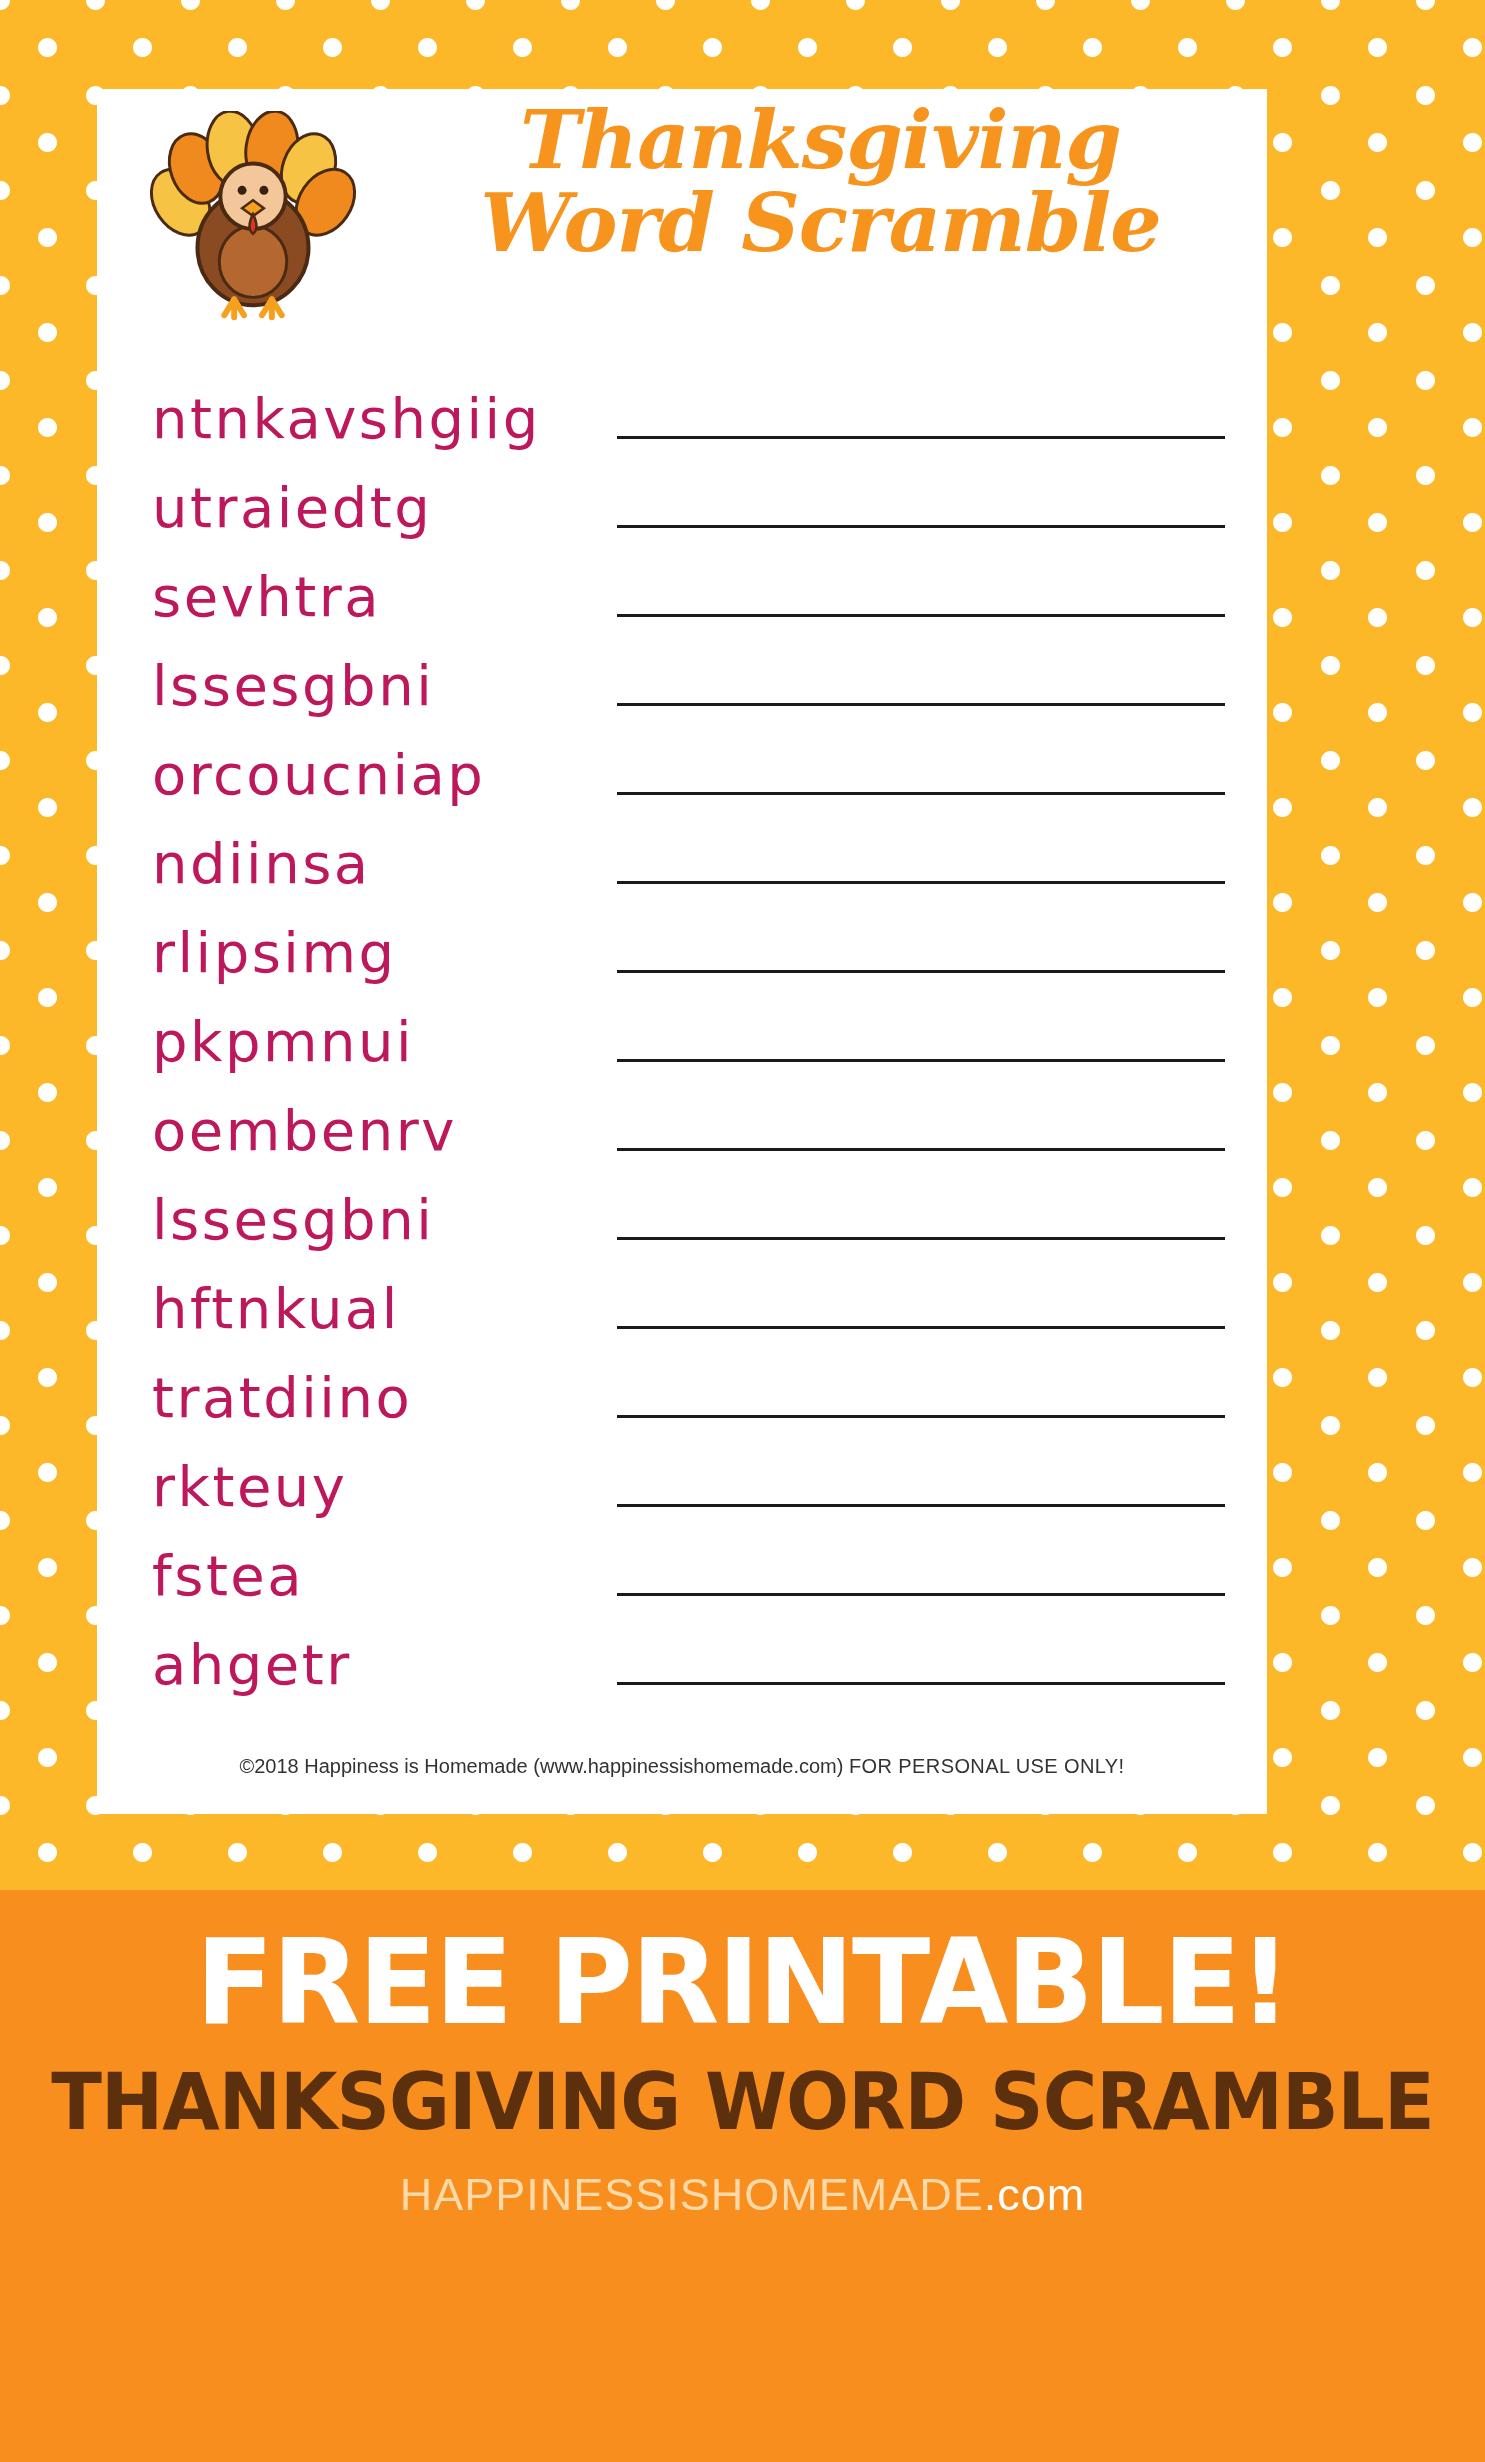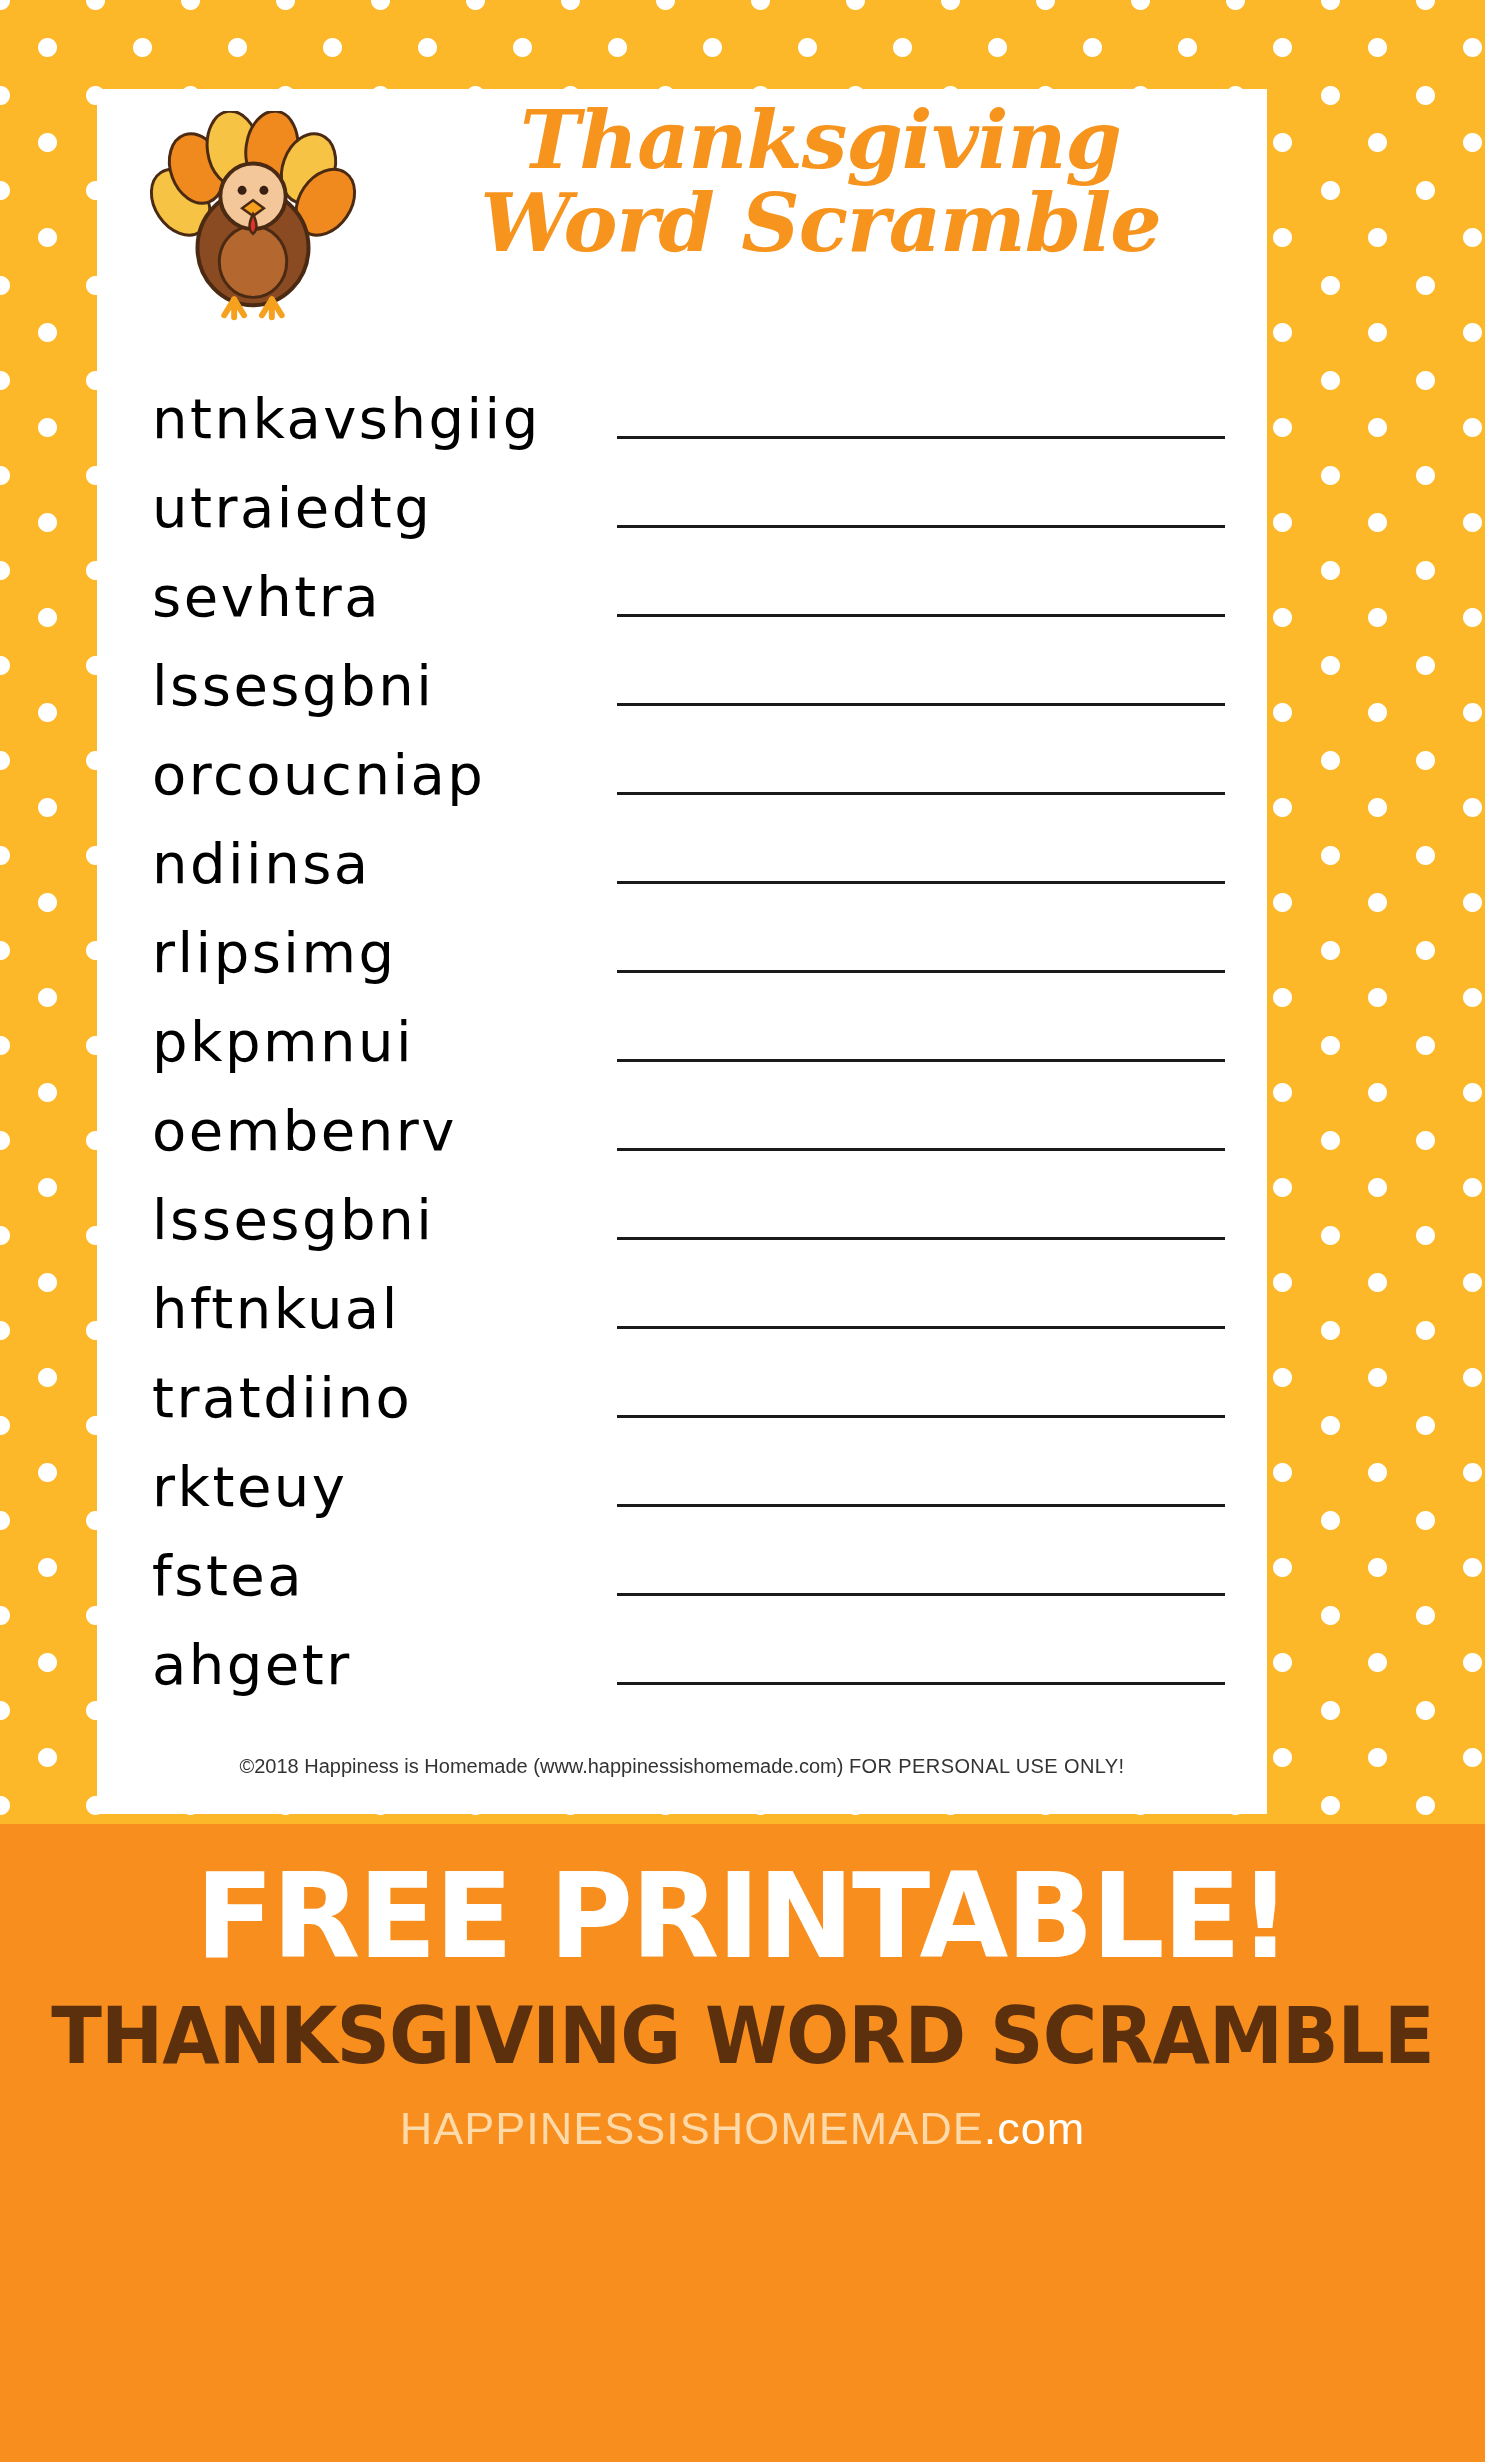--- a/index.html
+++ b/index.html
@@ -80,21 +80,21 @@
   }
   .word-row {
     display: flex;
     align-items: flex-end;
     height: 89px;
   }
   .scrambled {
     width: 465px;
     font-size: 56px;
     letter-spacing: 2.5px;
-    color: #000000;
+    color: #be185d;
     font-family: "DejaVu Sans", sans-serif;
     line-height: 1;
     white-space: nowrap;
   }
   .answer-line {
     flex: 1;
     border-bottom: 3px solid #1a1a1a;
     height: 34px;
     margin-bottom: 8px;
   }
@@ -112,21 +112,21 @@
   .copyright .personal {
     letter-spacing: 0.4px;
   }
 
   
   .banner {
     position: absolute;
     left: 0;
     right: 0;
     bottom: 0;
-    height: 638px;
+    height: 572px;
     background: #f78e1e;
     text-align: center;
   }
   .banner-free {
     margin-top: 34px;
     font-family: "DejaVu Sans", sans-serif;
     font-weight: bold;
     font-size: 117px;
     color: #ffffff;
     letter-spacing: -2px;

